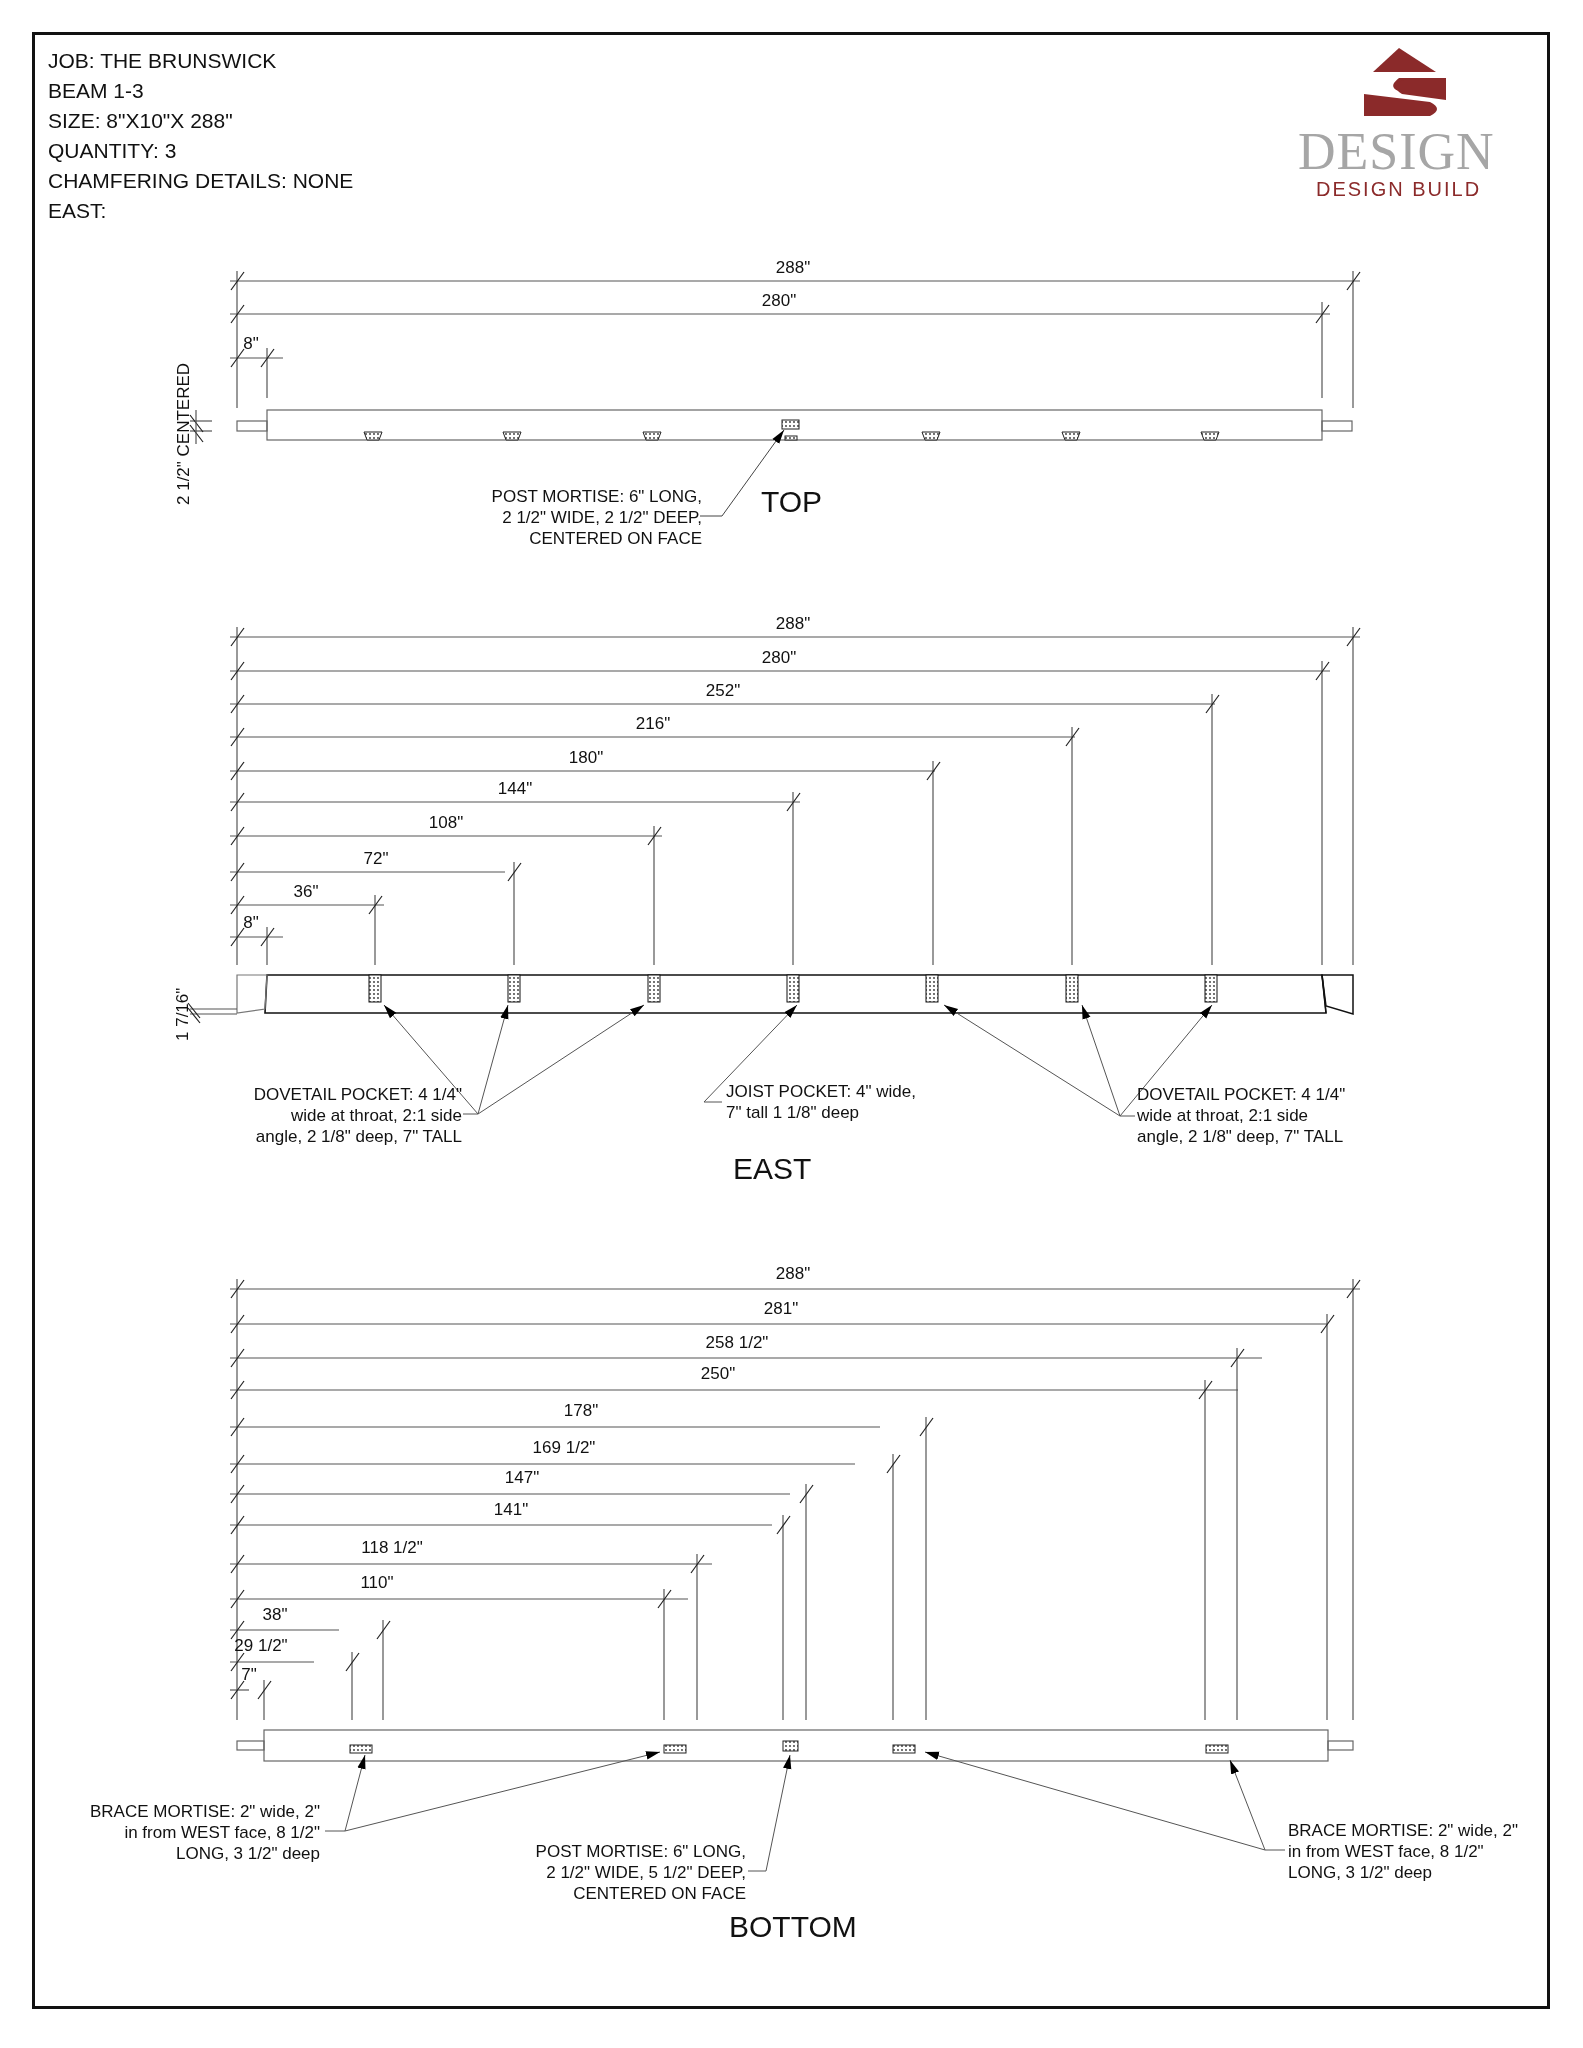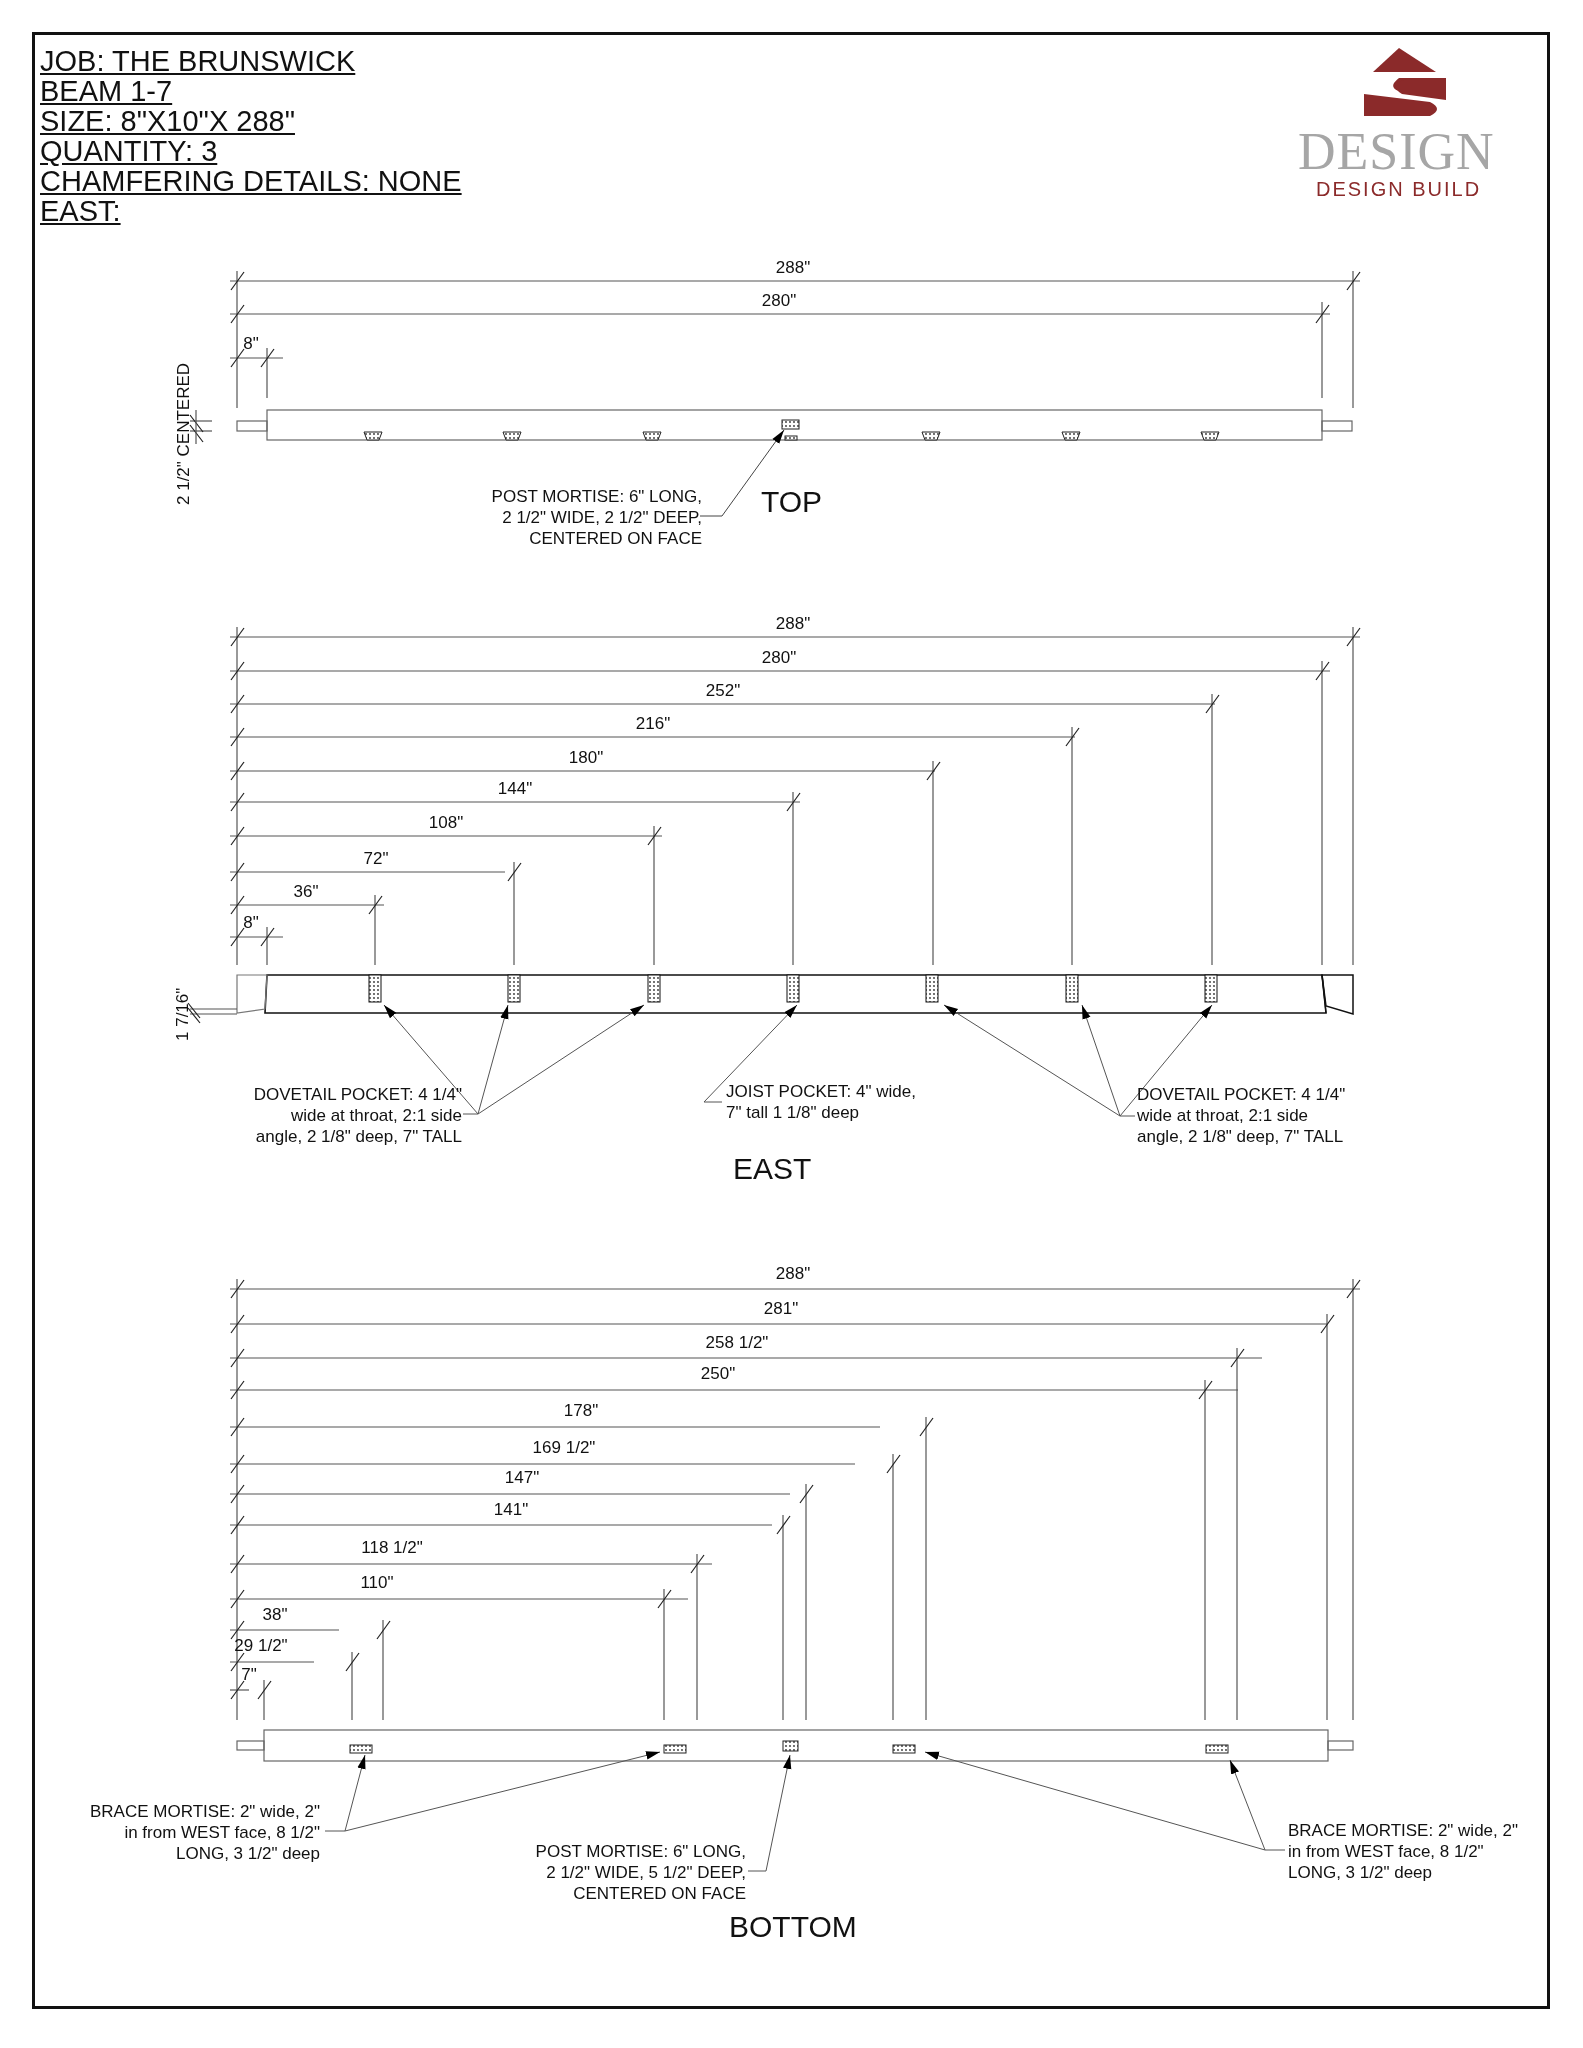--- a/index.html
+++ b/index.html
@@ -1,37 +1,37 @@
 <!DOCTYPE html>
 <html><head>
 <meta charset="utf-8">
 <style>
   html,body{margin:0;padding:0;background:#fff;}
   body{width:1583px;height:2048px;position:relative;overflow:hidden;font-family:"Liberation Sans",sans-serif;color:#111;}
   .frame{position:absolute;left:32px;top:32px;width:1518px;height:1977px;border:3px solid #111;box-sizing:border-box;}
-  .hdr{position:absolute;left:40px;top:46px;font-size:29px;line-height:30px;color:#111;text-decoration:underline;}
+  .hdr{position:absolute;left:48px;top:46px;font-size:21px;line-height:30px;color:#111;}
   .hdr div{white-space:nowrap;}
   .logo{position:absolute;left:1290px;top:36px;width:260px;height:180px;}
   .logo-word{position:absolute;left:1298px;top:122px;font-family:"Liberation Serif",serif;font-size:52px;color:#a6a6a6;letter-spacing:1px;}
   .logo-sub{position:absolute;left:1316px;top:178px;font-size:20px;color:#8b2a2a;letter-spacing:2px;}
   svg.dwg{position:absolute;left:0;top:0;}
   .lbl{position:absolute;font-size:17px;line-height:21px;white-space:nowrap;color:#111;}
   .r{text-align:right;}
   .view-title{position:absolute;font-size:30px;color:#111;}
   .dim{position:absolute;font-size:17px;white-space:nowrap;color:#111;transform:translateX(-50%);}
   .vt{position:absolute;font-size:17px;white-space:nowrap;transform:rotate(-90deg);transform-origin:left top;color:#111;}
 </style>
 </head>
 <body>
 
 <div class="frame"></div>
 
 <div class="hdr">
   <div>JOB: THE BRUNSWICK</div>
-  <div>BEAM 1-7</div>
+  <div>BEAM 1-3</div>
   <div>SIZE: 8"X10"X 288"</div>
   <div>QUANTITY: 3</div>
   <div>CHAMFERING DETAILS: NONE</div>
   <div>EAST:</div>
 </div>
 
 <svg class="logo" viewBox="0 0 260 180" width="260" height="180" style="left:1290px;top:36px;">
   <polygon points="83,36 109,12 146,36" fill="#8b2a2a"></polygon>
   <path d="M109,42 L155,42 L155,56 L112,56 Q96,52 109,42 Z" fill="#8b2a2a" transform="translate(0,0)"></path>
   <path d="M120,42 Q96,48 112,58 L156,64 L156,42 Z" fill="#8b2a2a"></path>

